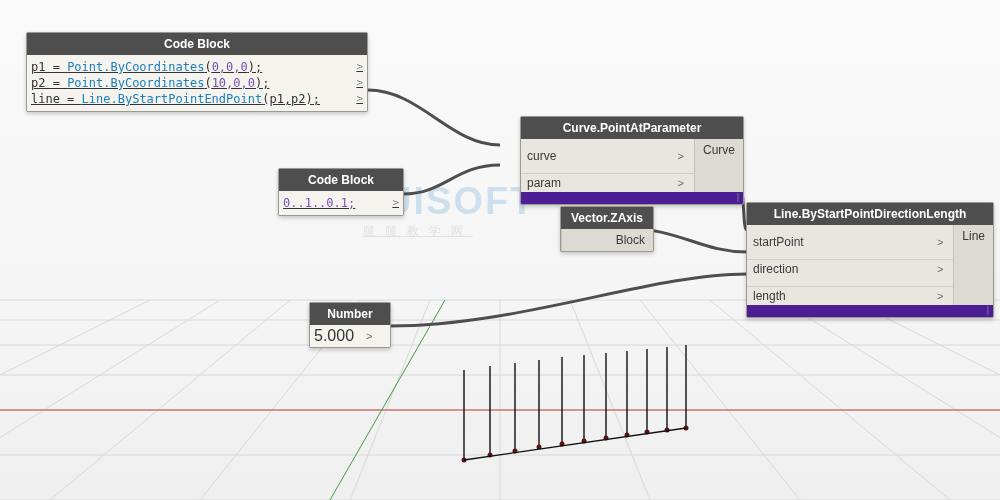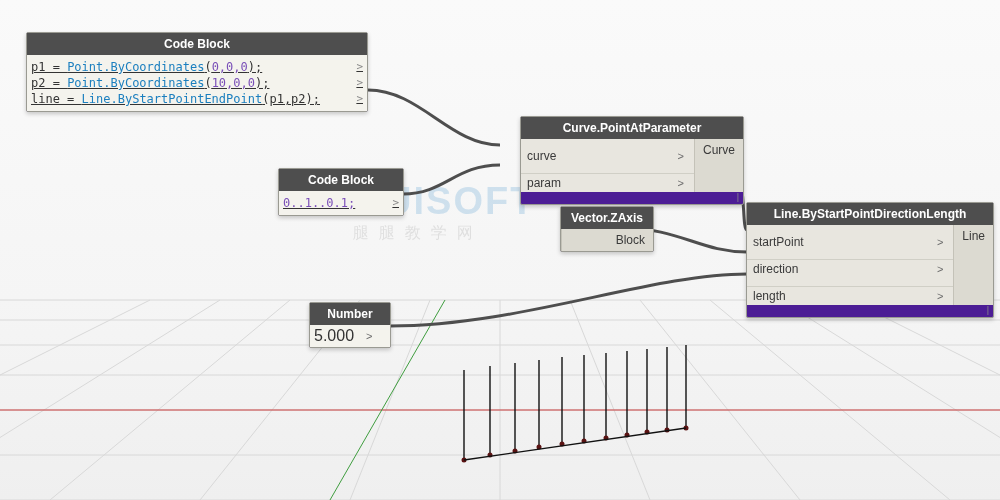--- a/index.html
+++ b/index.html
@@ -111,22 +111,23 @@
     position: absolute;
     left: 300px; top: 180px;
     opacity: 0.2;
     pointer-events: none;
     font-size: 38px;
     font-weight: 800;
     color: #2e88c8;
     letter-spacing: 2px;
   }
   .watermark .sub {
-    display: block; font-size: 16px; letter-spacing: 10px; color: #888; font-weight: 400;
+    display: block; font-size: 12px; letter-spacing: 10px; color: #888; font-weight: 400;
     text-align: center;
+    text-decoration: underline;
   }
   .geom {
     position: absolute; inset: 0; pointer-events: none;
   }
 </style>
 </head>
 <body>
 
 <svg class="grid-bg" viewBox="0 0 1000 500">
   <g stroke="#d8d8d8" stroke-width="1">

